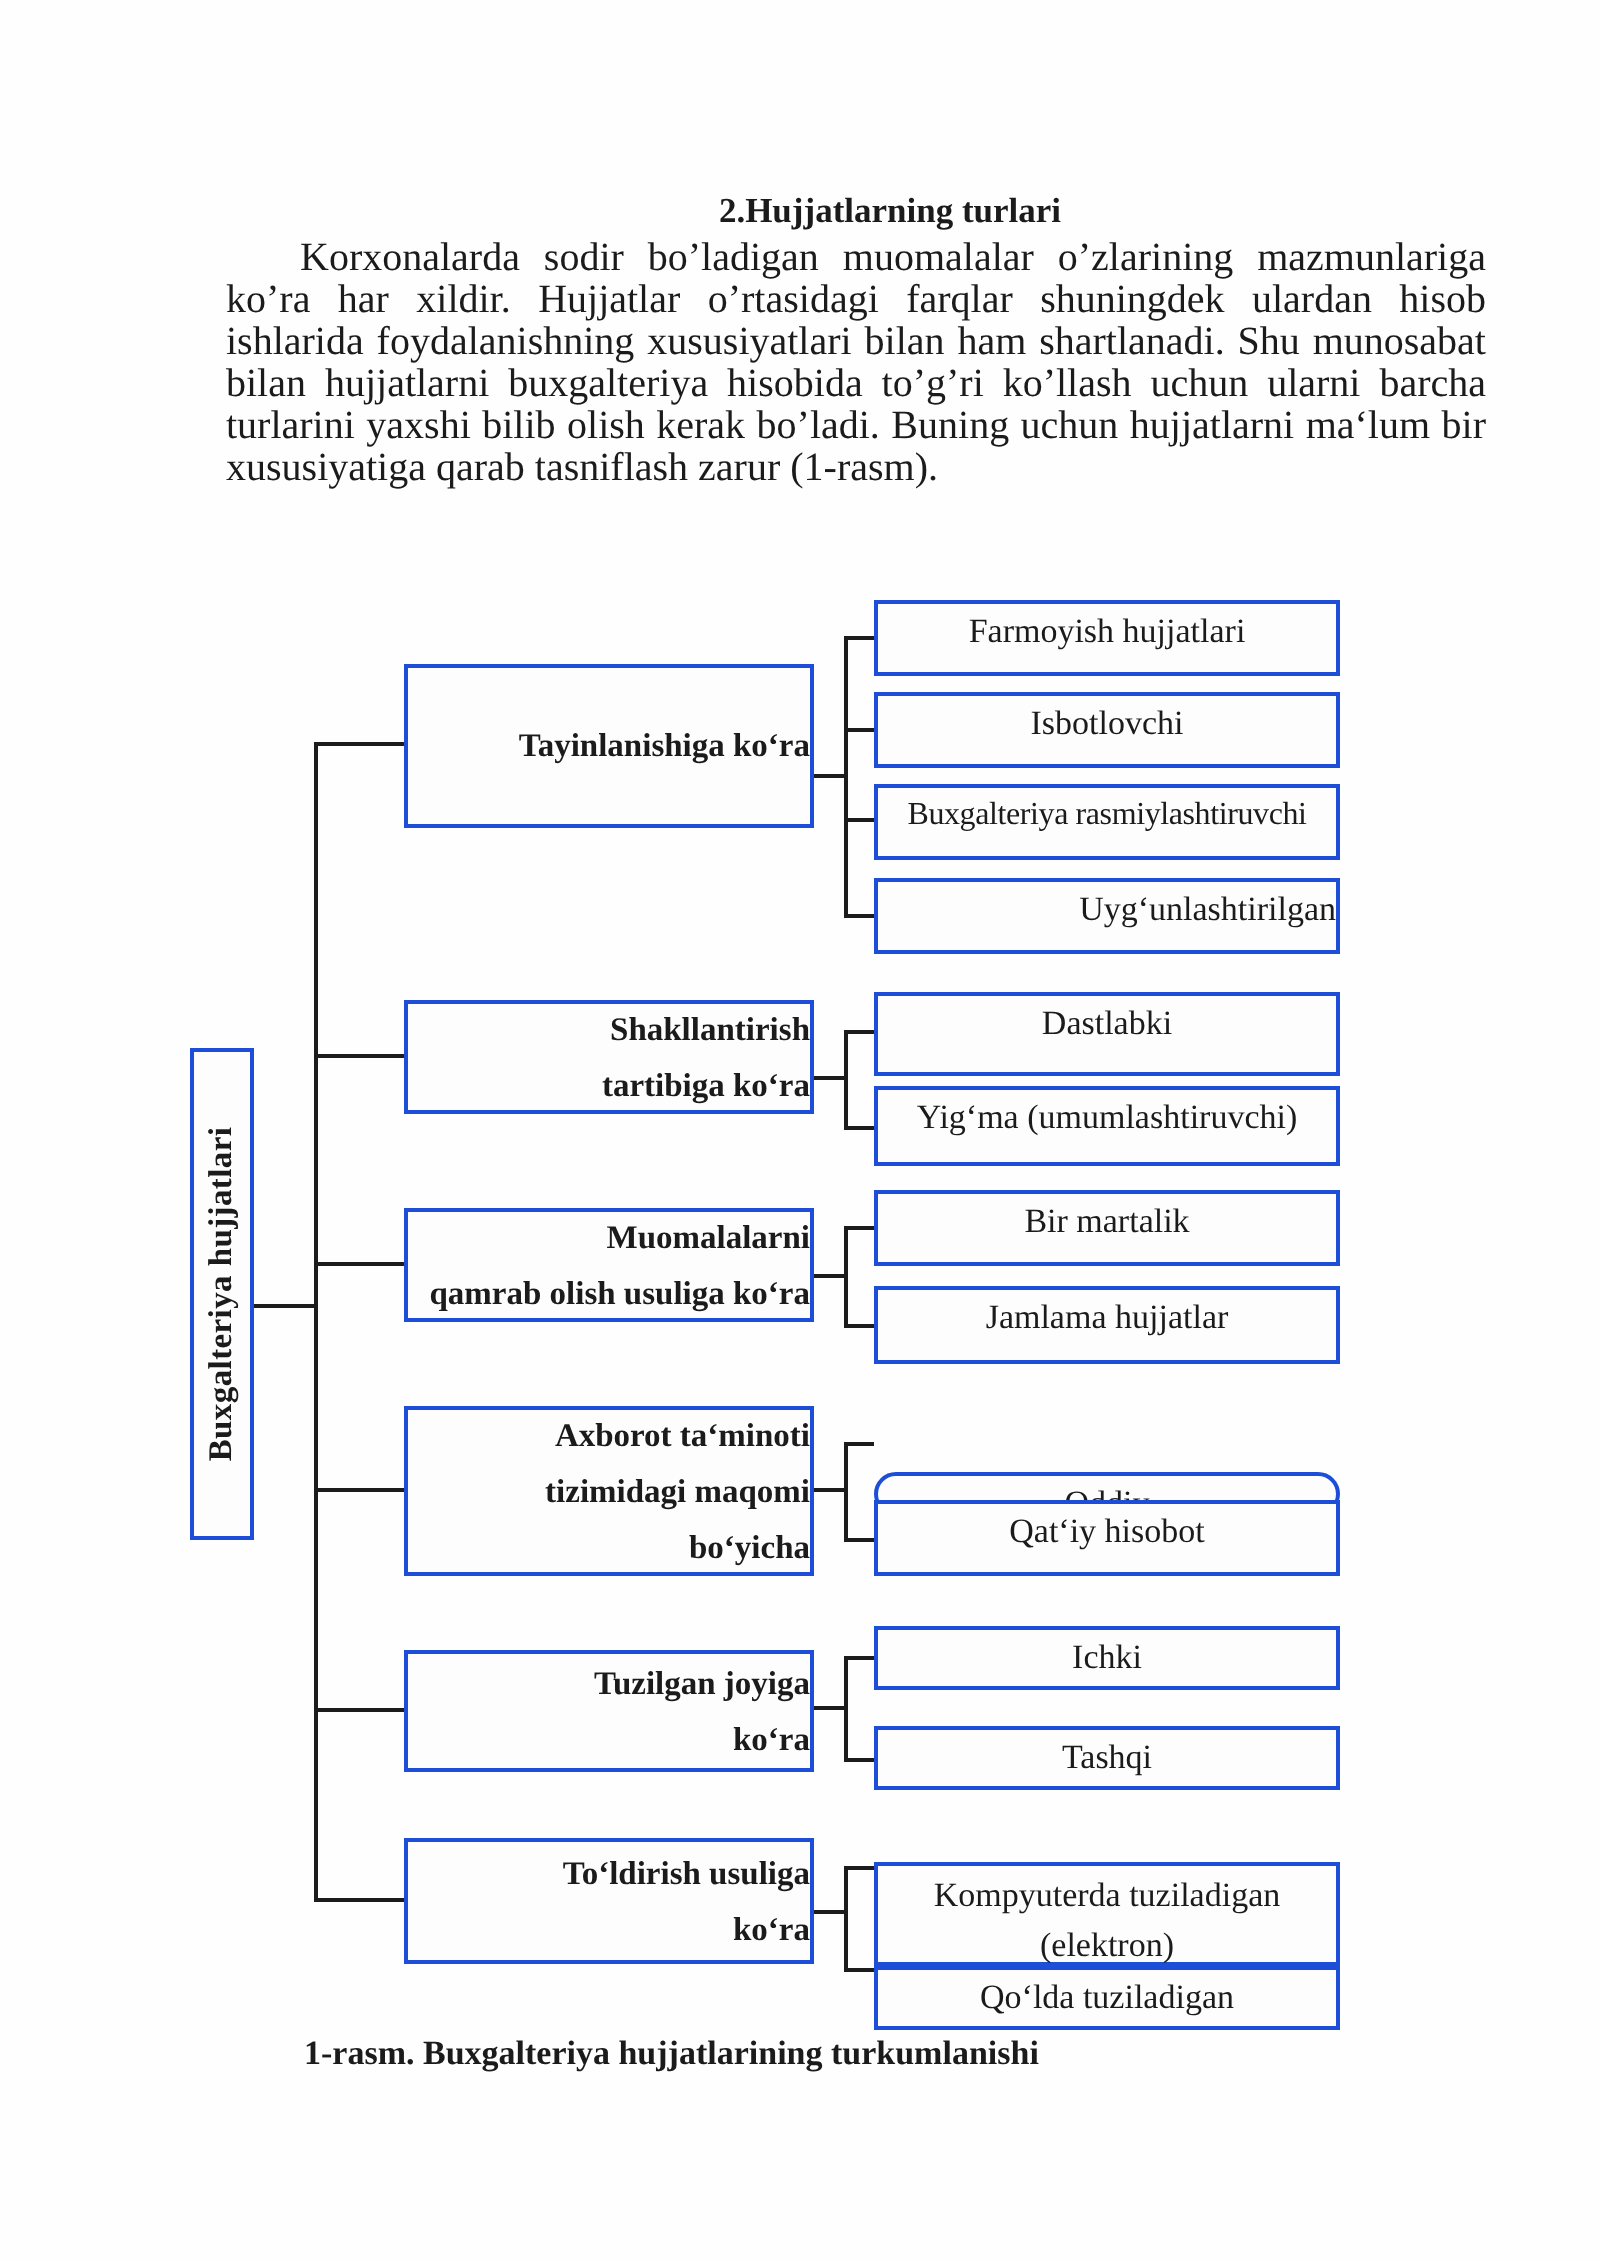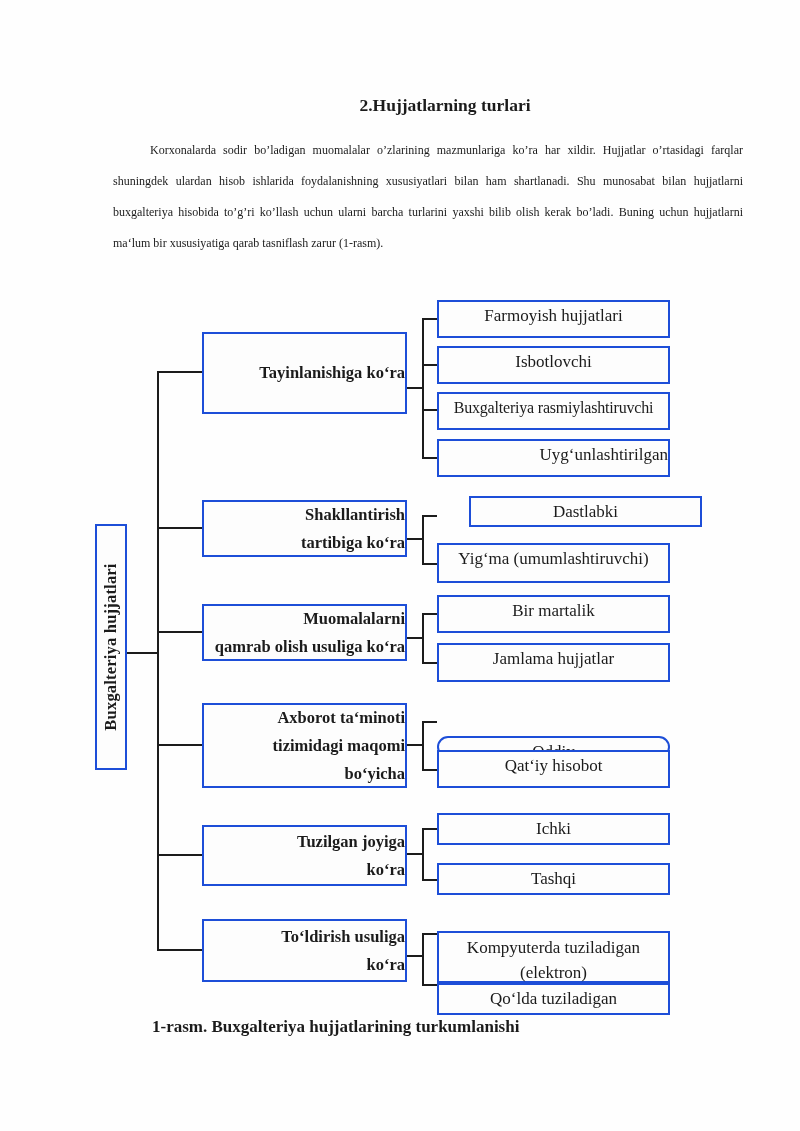--- a/index.html
+++ b/index.html
@@ -6,22 +6,22 @@
   #page{
     position:relative;width:800px;height:1131px;background:#fefefe;
     font-family:"Liberation Serif","DejaVu Serif",serif;color:#1b1b1b;
     overflow:hidden;
   }
   .title{
     position:absolute;left:120px;top:94px;width:650px;margin:0;
     font-size:17.5px;font-weight:bold;text-align:center;line-height:22px;
   }
   .para{
-    position:absolute;left:113px;top:135px;width:630px;margin:0;
-    font-size:12px;line-height:31px;text-align:justify;text-indent:37px;
+    position:absolute;left:113px;top:119px;width:630px;margin:0;
+    font-size:20px;line-height:21px;text-align:justify;text-indent:37px;
   }
   .caption{
     position:absolute;left:152px;top:1016px;margin:0;
     font-size:17px;font-weight:bold;line-height:22px;
   }
   .box{position:absolute;box-sizing:border-box;border:2px solid #1d4ed8;background:#fdfdfd;}
   .rootbox{left:95px;top:524px;width:32px;height:246px;display:flex;align-items:center;justify-content:center;}
   .rootlabel{transform:rotate(-90deg);white-space:nowrap;font-weight:bold;font-size:16.5px;letter-spacing:.2px;}
   .mbox{
     left:202px;width:205px;display:flex;flex-direction:column;
@@ -86,21 +86,21 @@
     </div>
 
     <div class="box mbox" style="top:500px;height:57px;">
       <span>Shakllantirish</span>
       <span>tartibiga koʻra</span>
     </div>
     <div class="ln" style="left:407px;top:538px;width:15px;height:2px;"></div>
     <div class="ln" style="left:422px;top:515px;width:2px;height:50px;"></div>
     <div class="ln" style="left:424px;top:515px;width:13px;height:2px;"></div>
     <div class="ln" style="left:424px;top:563px;width:13px;height:2px;"></div>
-    <div class="box cbox" style="top:496px;height:31px;margin-left:32px;">
+    <div class="box cbox" style="top:496px;height:42px;">
       <span>Dastlabki</span>
     </div>
     <div class="box cbox" style="top:543px;height:40px;">
       <span>Yigʻma (umumlashtiruvchi)</span>
     </div>
 
     <div class="box mbox" style="top:604px;height:57px;">
       <span>Muomalalarni</span>
       <span>qamrab olish usuliga koʻra</span>
     </div>

